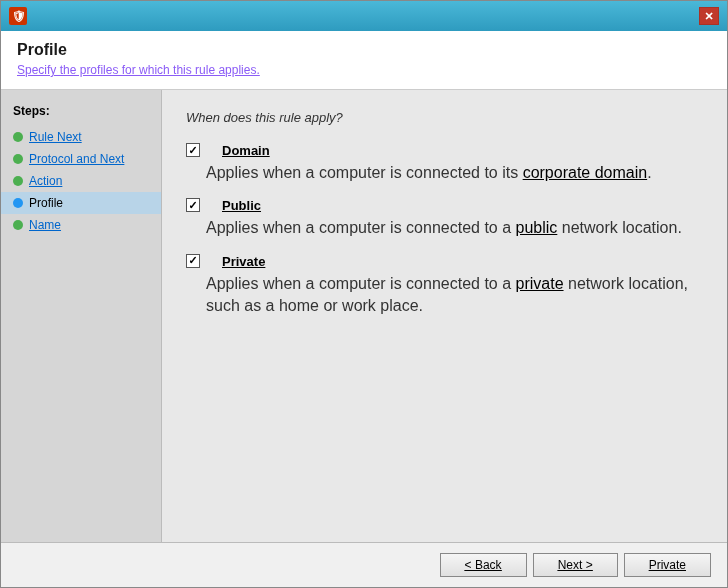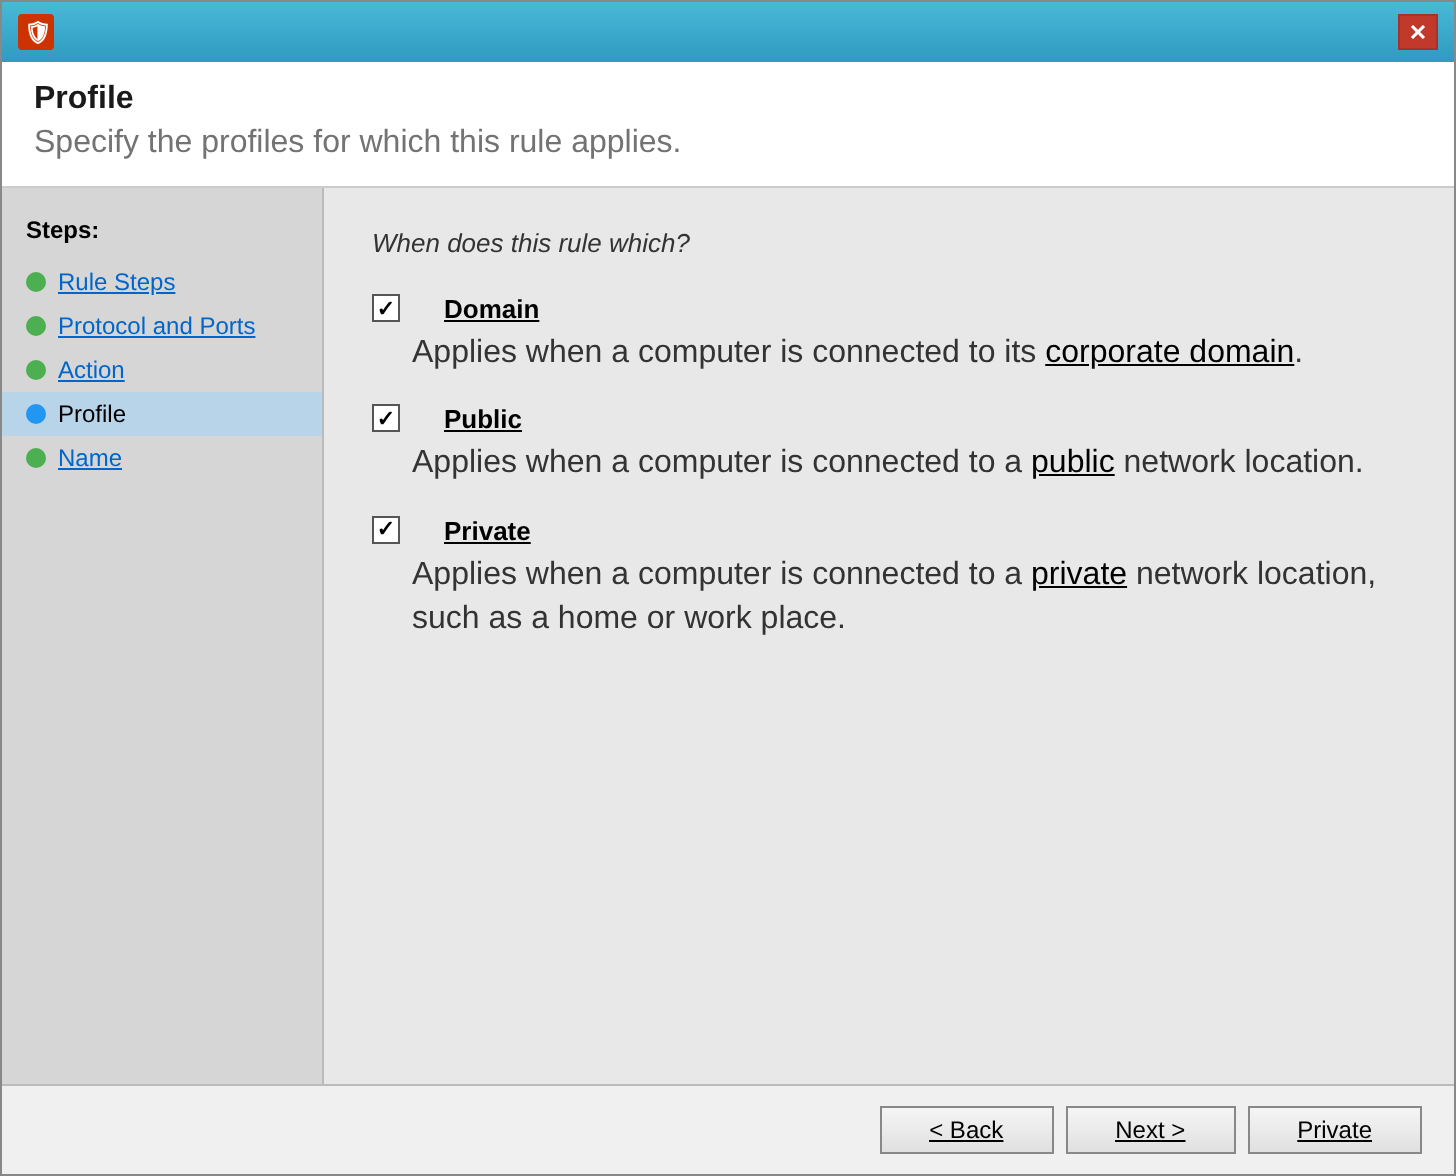--- a/index.html
+++ b/index.html
@@ -66,22 +66,23 @@
       border-bottom: 1px solid #ccc;
       flex-shrink: 0;
     }
     .page-title {
       font-size: 16px;
       font-weight: bold;
       color: #1a1a1a;
       margin-bottom: 4px;
     }
     .page-subtitle {
-      font-size: 16px;
-      color: #737373;
+      font-size: 12px;
+      color: #8b5cf6;
+      text-decoration: underline;
     }
 
     .content-area {
       display: flex;
       flex: 1;
       overflow: hidden;
     }
 
     .sidebar {
       width: 161px;
@@ -230,42 +231,42 @@
     <div class="page-subtitle">Specify the profiles for which this rule applies.</div>
   </div>
 
   <div class="content-area">
 
     <div class="sidebar">
       <div class="sidebar-steps-label">Steps:</div>
 
       <div class="sidebar-item">
         <div class="step-dot"></div>
-        <span class="sidebar-item-label">Rule Steps</span>
+        <span class="sidebar-item-label">Rule Next</span>
       </div>
       <div class="sidebar-item">
         <div class="step-dot"></div>
-        <span class="sidebar-item-label">Protocol and Ports</span>
+        <span class="sidebar-item-label">Protocol and Next</span>
       </div>
       <div class="sidebar-item">
         <div class="step-dot"></div>
         <span class="sidebar-item-label">Action</span>
       </div>
       <div class="sidebar-item active">
         <div class="step-dot active-dot"></div>
         <span class="sidebar-item-label">Profile</span>
       </div>
       <div class="sidebar-item">
         <div class="step-dot"></div>
         <span class="sidebar-item-label">Name</span>
       </div>
     </div>
 
     <div class="main-content">
-      <div class="question-text">When does this rule which?</div>
+      <div class="question-text">When does this rule apply?</div>
 
       <div class="profile-option">
         <div class="option-header">
           <div class="option-checkbox checked"></div>
           <span class="option-name">Domain</span>
         </div>
         <div class="option-description">
           Applies when a computer is connected to its <span class="highlight">corporate domain</span>.
         </div>
       </div>

